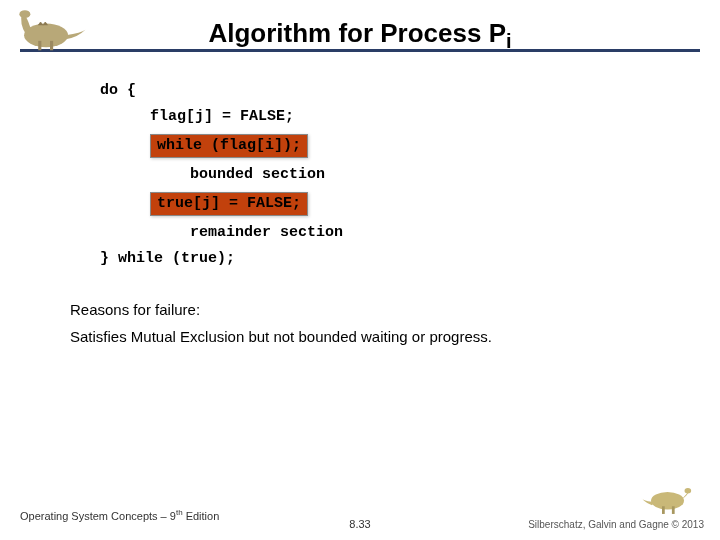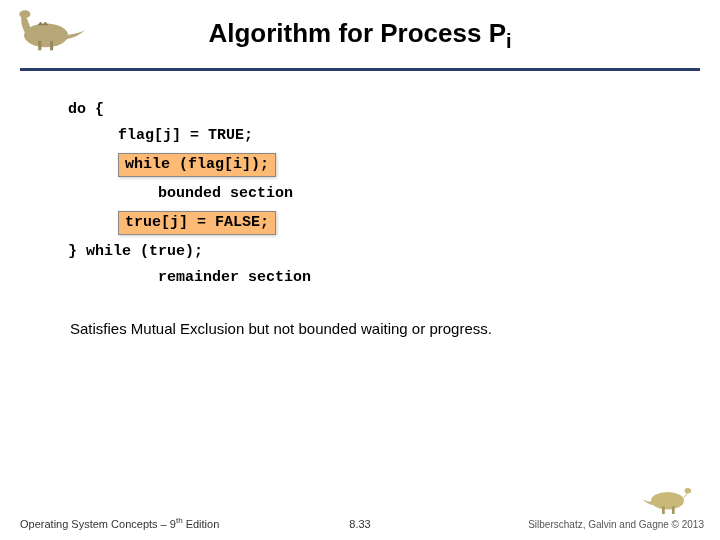--- a/index.html
+++ b/index.html
@@ -6,72 +6,72 @@
   body {
     width: 720px;
     height: 540px;
     background: #fff;
     font-family: Arial, Helvetica, sans-serif;
     position: relative;
     overflow: hidden;
   }
   .header {
     position: relative;
-    height: 71px;
+    height: 52px;
     border-bottom: 3px solid #2a3d66;
     margin: 0 20px;
   }
   .dino-left {
     position: absolute;
     left: -10px;
     top: 0px;
     width: 80px;
     height: 55px;
   }
   .title {
     text-align: center;
     font-size: 26px;
     font-weight: bold;
     color: #000;
     padding-top: 18px;
   }
   .title sub { font-size: 20px; vertical-align: sub; }
   .content {
-    padding: 30px 60px 0 68px;
+    padding: 30px 60px 0 100px;
     font-family: "Courier New", monospace;
     font-size: 15px;
     font-weight: bold;
     line-height: 1.2;
   }
   .code-line { margin-bottom: 8px; }
   .indent1 { padding-left: 50px; }
   .indent2 { padding-left: 90px; }
   .boxed {
     display: inline-block;
     border: 1px solid #888;
-    background: #fdba74;
+    background: #c2410c;
     padding: 2px 6px;
     box-shadow: 1px 1px 3px rgba(0,0,0,0.2);
   }
   .reasons {
     padding: 20px 60px 0 70px;
     font-family: Arial, sans-serif;
     font-size: 15px;
     font-weight: normal;
     line-height: 1.8;
   }
   .footer {
     position: absolute;
     bottom: 8px;
     left: 0;
     width: 100%;
     font-size: 11px;
     color: #333;
   }
-  .footer-left { position: absolute; left: 20px; bottom: 2px; }
+  .footer-left { position: absolute; left: 20px; bottom: 10px; }
   .footer-left sup { font-size: 8px; }
   .footer-center { position: absolute; left: 50%; transform: translateX(-50%); bottom: 2px; }
   .footer-right { position: absolute; right: 16px; bottom: 2px; color: #555; font-size: 10px; }
   .dino-right {
     position: absolute;
     right: 25px;
     bottom: 22px;
     width: 55px;
     height: 40px;
   }
@@ -89,33 +89,34 @@
     <rect x="50" y="52" width="4" height="12" fill="#9b8960"></rect>
     <path d="M 35 32 L 38 28 L 41 32 L 44 28 L 47 32" fill="#8a7850" stroke="#8a7850"></path>
   </svg>
   <div class="title">
     <span>Algorithm for Process P</span><sub>i</sub>
   </div>
 </div>
 
 <div class="content">
   <div class="code-line">do {</div>
-  <div class="code-line indent1">flag[j] = TRUE;</div>
+  <div class="code-line indent1">flag[j] = FALSE;</div>
   <div class="code-line indent1">
     <span class="boxed">while (flag[i]);</span>
   </div>
   <div class="code-line indent2">bounded section</div>
   <div class="code-line indent1">
     <span class="boxed">true[j] = FALSE;</span>
   </div>
+  <div class="code-line indent2">remainder section</div>
   <div class="code-line">} while (true);</div>
-  <div class="code-line indent2">remainder section</div>
 </div>
 
 <div class="reasons">
+  <div>Reasons for failure:</div>
   <div>Satisfies Mutual Exclusion but not bounded waiting or progress.</div>
 </div>
 
 <svg class="dino-right" viewBox="0 0 100 70">
   <ellipse cx="50" cy="40" rx="30" ry="16" fill="#c9b878"></ellipse>
   <path d="M 75 38 Q 88 30 90 20 Q 85 28 78 35" fill="#c9b878"></path>
   <ellipse cx="87" cy="22" rx="6" ry="5" fill="#c9b878"></ellipse>
   <path d="M 22 42 Q 5 40 2 35 Q 12 45 22 48" fill="#c9b878"></path>
   <rect x="40" y="50" width="5" height="14" fill="#a89860"></rect>
   <rect x="58" y="50" width="5" height="14" fill="#a89860"></rect>

